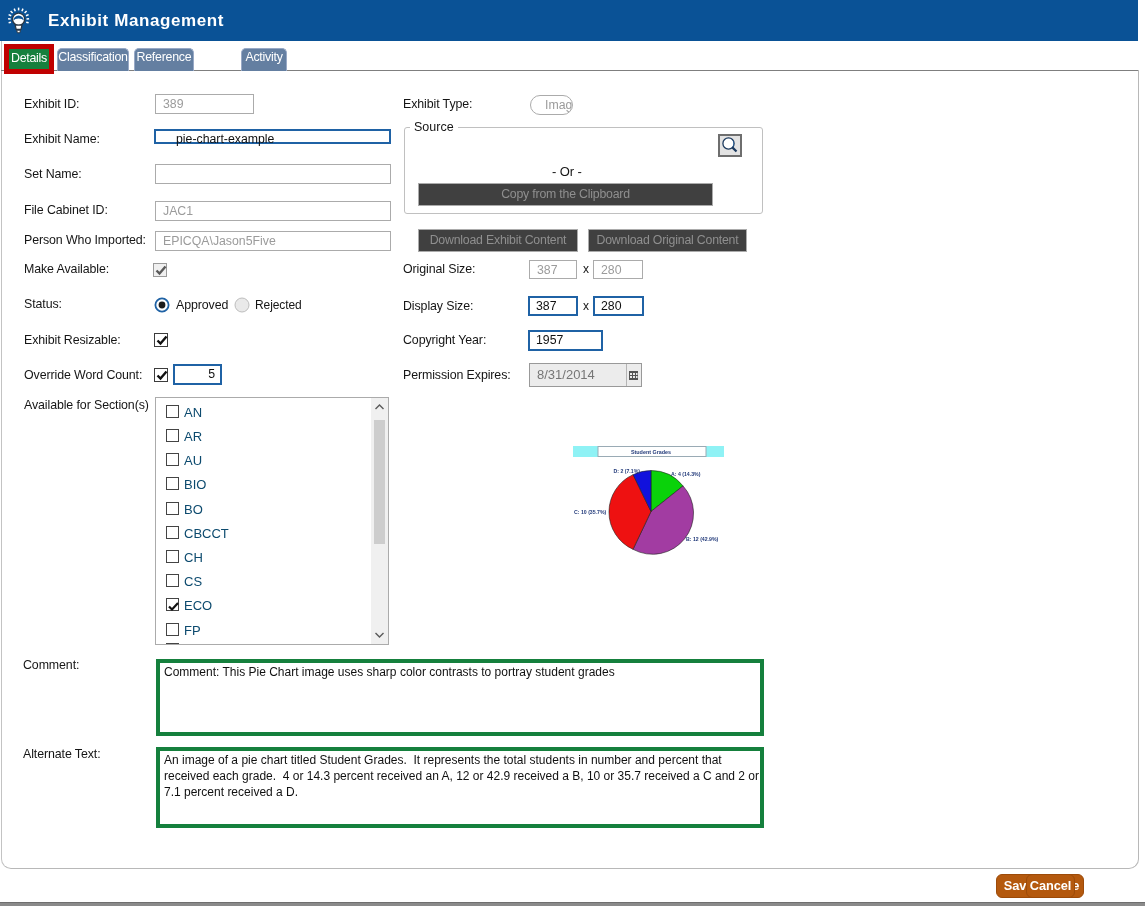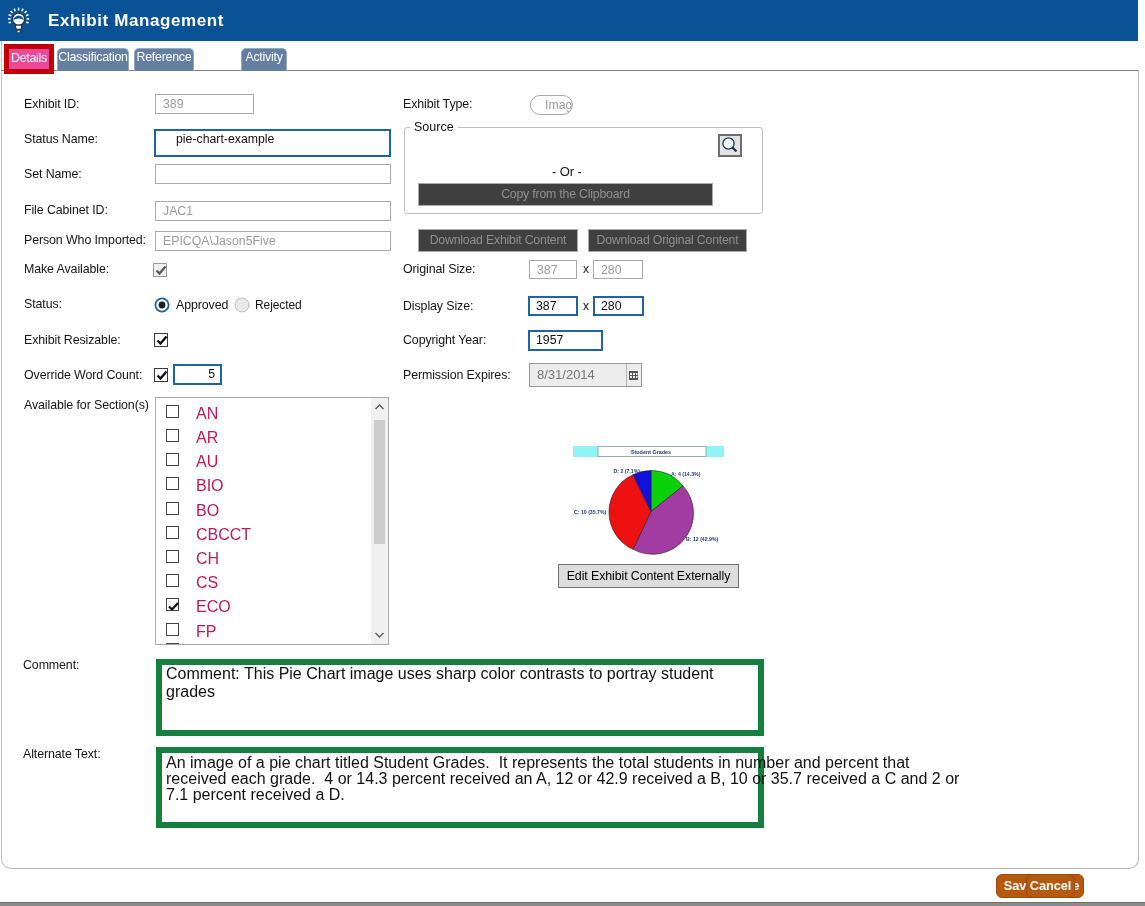--- a/index.html
+++ b/index.html
@@ -8,34 +8,34 @@
   .abs { position:absolute; }
   
   #hdr { left:0; top:0; width:1138px; height:41px; background:#0a5296; }
   #hdr .title { position:absolute; left:48px; top:11px; font-size:17px; font-weight:bold; color:#fff; letter-spacing:0.6px; }
   
   #frame { left:1px; top:70px; width:1138px; height:799px; border-left:1px solid #c3c3c3; border-right:1px solid #b8b8b8; border-bottom:1px solid #b8b8b8; border-radius:0 0 10px 10px; }
   #tabline { left:1px; top:70px; width:1137px; height:1px; background:#7f7f7f; }
   
   .tab { position:absolute; top:48px; height:23px; background:#647fa1; border:1px solid #98a9c6; border-bottom:none; border-radius:5px 5px 0 0; color:#fff; font-size:12.4px; text-align:center; line-height:17px; letter-spacing:-0.25px; }
   #tabsel { left:4px; top:44px; width:50px; height:30px; background:#c00000; }
-  #tabsel .inner { position:absolute; left:5px; top:5px; right:5px; bottom:5px; background:#ec4899; color:#fff; font-size:12.4px; text-align:center; line-height:19px; letter-spacing:-0.25px; }
+  #tabsel .inner { position:absolute; left:5px; top:5px; right:5px; bottom:5px; background:#15803d; color:#fff; font-size:12.4px; text-align:center; line-height:19px; letter-spacing:-0.25px; }
   
   .lbl { position:absolute; font-size:12.4px; letter-spacing:-0.1px; color:#151515; white-space:nowrap; }
   
   .fld { position:absolute; background:#fff; border:1px solid #ababab; font-size:12.3px; color:#9b9b9b; line-height:18px; padding-left:7px; white-space:nowrap; overflow:hidden; }
   .fldblue { position:absolute; background:#fff; border:2px solid #1f62a5; font-size:12.3px; color:#111; line-height:17px; padding-left:6px; white-space:nowrap; }
-  .fldblue1 { position:absolute; background:#fff; border:6px solid #15803d; font-size:16px; color:#111; line-height:18px; padding-left:6px; }
+  .fldblue1 { position:absolute; background:#fff; border:4px solid #15803d; font-size:12px; color:#111; line-height:18px; padding-left:6px; }
   .btn { position:absolute; background:#404040; border:1px solid #ababab; color:#8f8f8f; font-size:12.3px; letter-spacing:-0.2px; text-align:center; }
   .cb { position:absolute; width:14px; height:14px; border:1px solid #3c3c3c; background:#fff; }
   .cb svg, .cbg svg { position:absolute; left:0px; top:-2px; }
   .cbg { position:absolute; width:14px; height:14px; border:1px solid #9a9a9a; background:#f0f0f0; }
   
   .li-cb { position:absolute; width:13px; height:13px; border:1px solid #444; background:#fff; left:10px; }
-  .li-tx { position:absolute; left:40px; font-size:16px; color:#be185d; }
+  .li-tx { position:absolute; left:28px; font-size:13px; color:#0c4a6e; }
   
   .obtn { position:absolute; top:874px; height:24px; background:#b4590e; border:1px solid #9d4b09; border-radius:6px; color:#fff; font-weight:bold; font-size:12.8px; letter-spacing:-0.1px; text-align:center; line-height:22px; }
 </style>
 </head>
 <body>
 <div id="stage">
 
   <div class="abs" id="hdr">
     <svg class="abs" style="left:8px;top:7px" width="22" height="27" viewBox="0 0 22 27">
       <g stroke="#fff" stroke-width="1.5" stroke-linecap="butt">
@@ -64,32 +64,32 @@
   <div class="abs" id="tabline"></div>
   <div class="abs" id="tabsel">
       <div class="inner">Details</div>
     </div>
   <div class="tab" style="left:57px;width:72px;">Classification</div>
   <div class="tab" style="left:134px;width:60px;">Reference</div>
   <div class="tab" style="left:198px;width:39px;margin-left:48px;">Items</div>
   <div class="tab" style="left:241px;width:46px;">Activity</div>
 
   <div class="lbl" style="left:24px;top:97px;">Exhibit ID:</div>
-  <div class="lbl" style="left:24px;top:132px;">Status Name:</div>
+  <div class="lbl" style="left:24px;top:132px;">Exhibit Name:</div>
   <div class="lbl" style="left:24px;top:167px;">Set Name:</div>
   <div class="lbl" style="left:24px;top:203px;">File Cabinet ID:</div>
   <div class="lbl" style="left:24px;top:233px;">Person Who Imported:</div>
   <div class="lbl" style="left:24px;top:262px;">Make Available:</div>
   <div class="lbl" style="left:24px;top:297px;">Status:</div>
   <div class="lbl" style="left:24px;top:333px;">Exhibit Resizable:</div>
   <div class="lbl" style="left:24px;top:368px;">Override Word Count:</div>
   <div class="lbl" style="left:24px;top:398px;">Available for Section(s)</div>
 
   <div class="fld" style="left:155px;top:94px;width:99px;height:20px;">389</div>
-  <div class="fldblue" style="left:154px;top:129px;width:237px;height:28px;padding-left:20px;">pie-chart-example</div>
+  <div class="fldblue" style="left:154px;top:129px;width:237px;height:15px;padding-left:20px;">pie-chart-example</div>
   <div class="fld" style="left:155px;top:164px;width:236px;height:20px;"></div>
   <div class="fld" style="left:155px;top:201px;width:236px;height:20px;">JAC1</div>
   <div class="fld" style="left:155px;top:231px;width:236px;height:20px;">EPICQA\Jason5Five</div>
 
   <div class="cbg" style="left:153px;top:263px;">
     <svg width="14" height="16" viewBox="0 0 14 16">
         <path d="M2.5 8.5 L5.5 11.5 L11.5 4.5" fill="none" stroke="#5a5a5a" stroke-width="2.4"></path>
       </svg>
   </div>
 
@@ -211,21 +211,20 @@
       <path d="M78 65.5 L60.1 28.66 A41 41 0 0 1 78 24.5 Z" fill="#1111dd"></path>
     </g>
     <g font-size="5.2" font-weight="bold" fill="#223a7a" font-family="Liberation Sans, sans-serif">
       <text x="67" y="26.5" text-anchor="end">D: 2 (7.1%)</text>
       <text x="98" y="30">A: 4 (14.3%)</text>
       <text x="1" y="68">C: 10 (35.7%)</text>
       <text x="113" y="95">B: 12 (42.9%)</text>
     </g>
   </svg>
 
-  <div class="abs" style="left:558px;top:564px;width:181px;height:24px;background:#ddd;border:1px solid #707070;color:#000;font-size:12.4px;letter-spacing:-0.1px;text-align:center;line-height:22px;">Edit Exhibit Content Externally</div>
 
   <div class="lbl" style="left:23px;top:658px;">Comment:</div>
   <div class="fldblue1" style="left:156px;top:659px;width:608px;height:77px;padding:0 0 0 4px;">Comment: This Pie Chart image uses sharp color contrasts to portray student grades</div>
 
   <div class="lbl" style="left:23px;top:747px;">Alternate Text:</div>
   <div class="fldblue1" style="left:156px;top:747px;width:608px;height:81px;padding:2px 0 0 4px;line-height:15.8px;white-space:nowrap;">An image of a pie chart titled Student Grades.&nbsp; It represents the total students in number and percent that<br>received each grade.&nbsp; 4 or 14.3 percent received an A, 12 or 42.9 received a B, 10 or 35.7 received a C and 2 or<br>7.1 percent received a D.</div>
 
   <div class="obtn" style="left:996px;width:45px;">Save</div>
   <div class="obtn" style="left:1045px;width:39px;">Save</div>
   <div class="obtn" style="left:1026px;width:49px;">Cancel</div>

